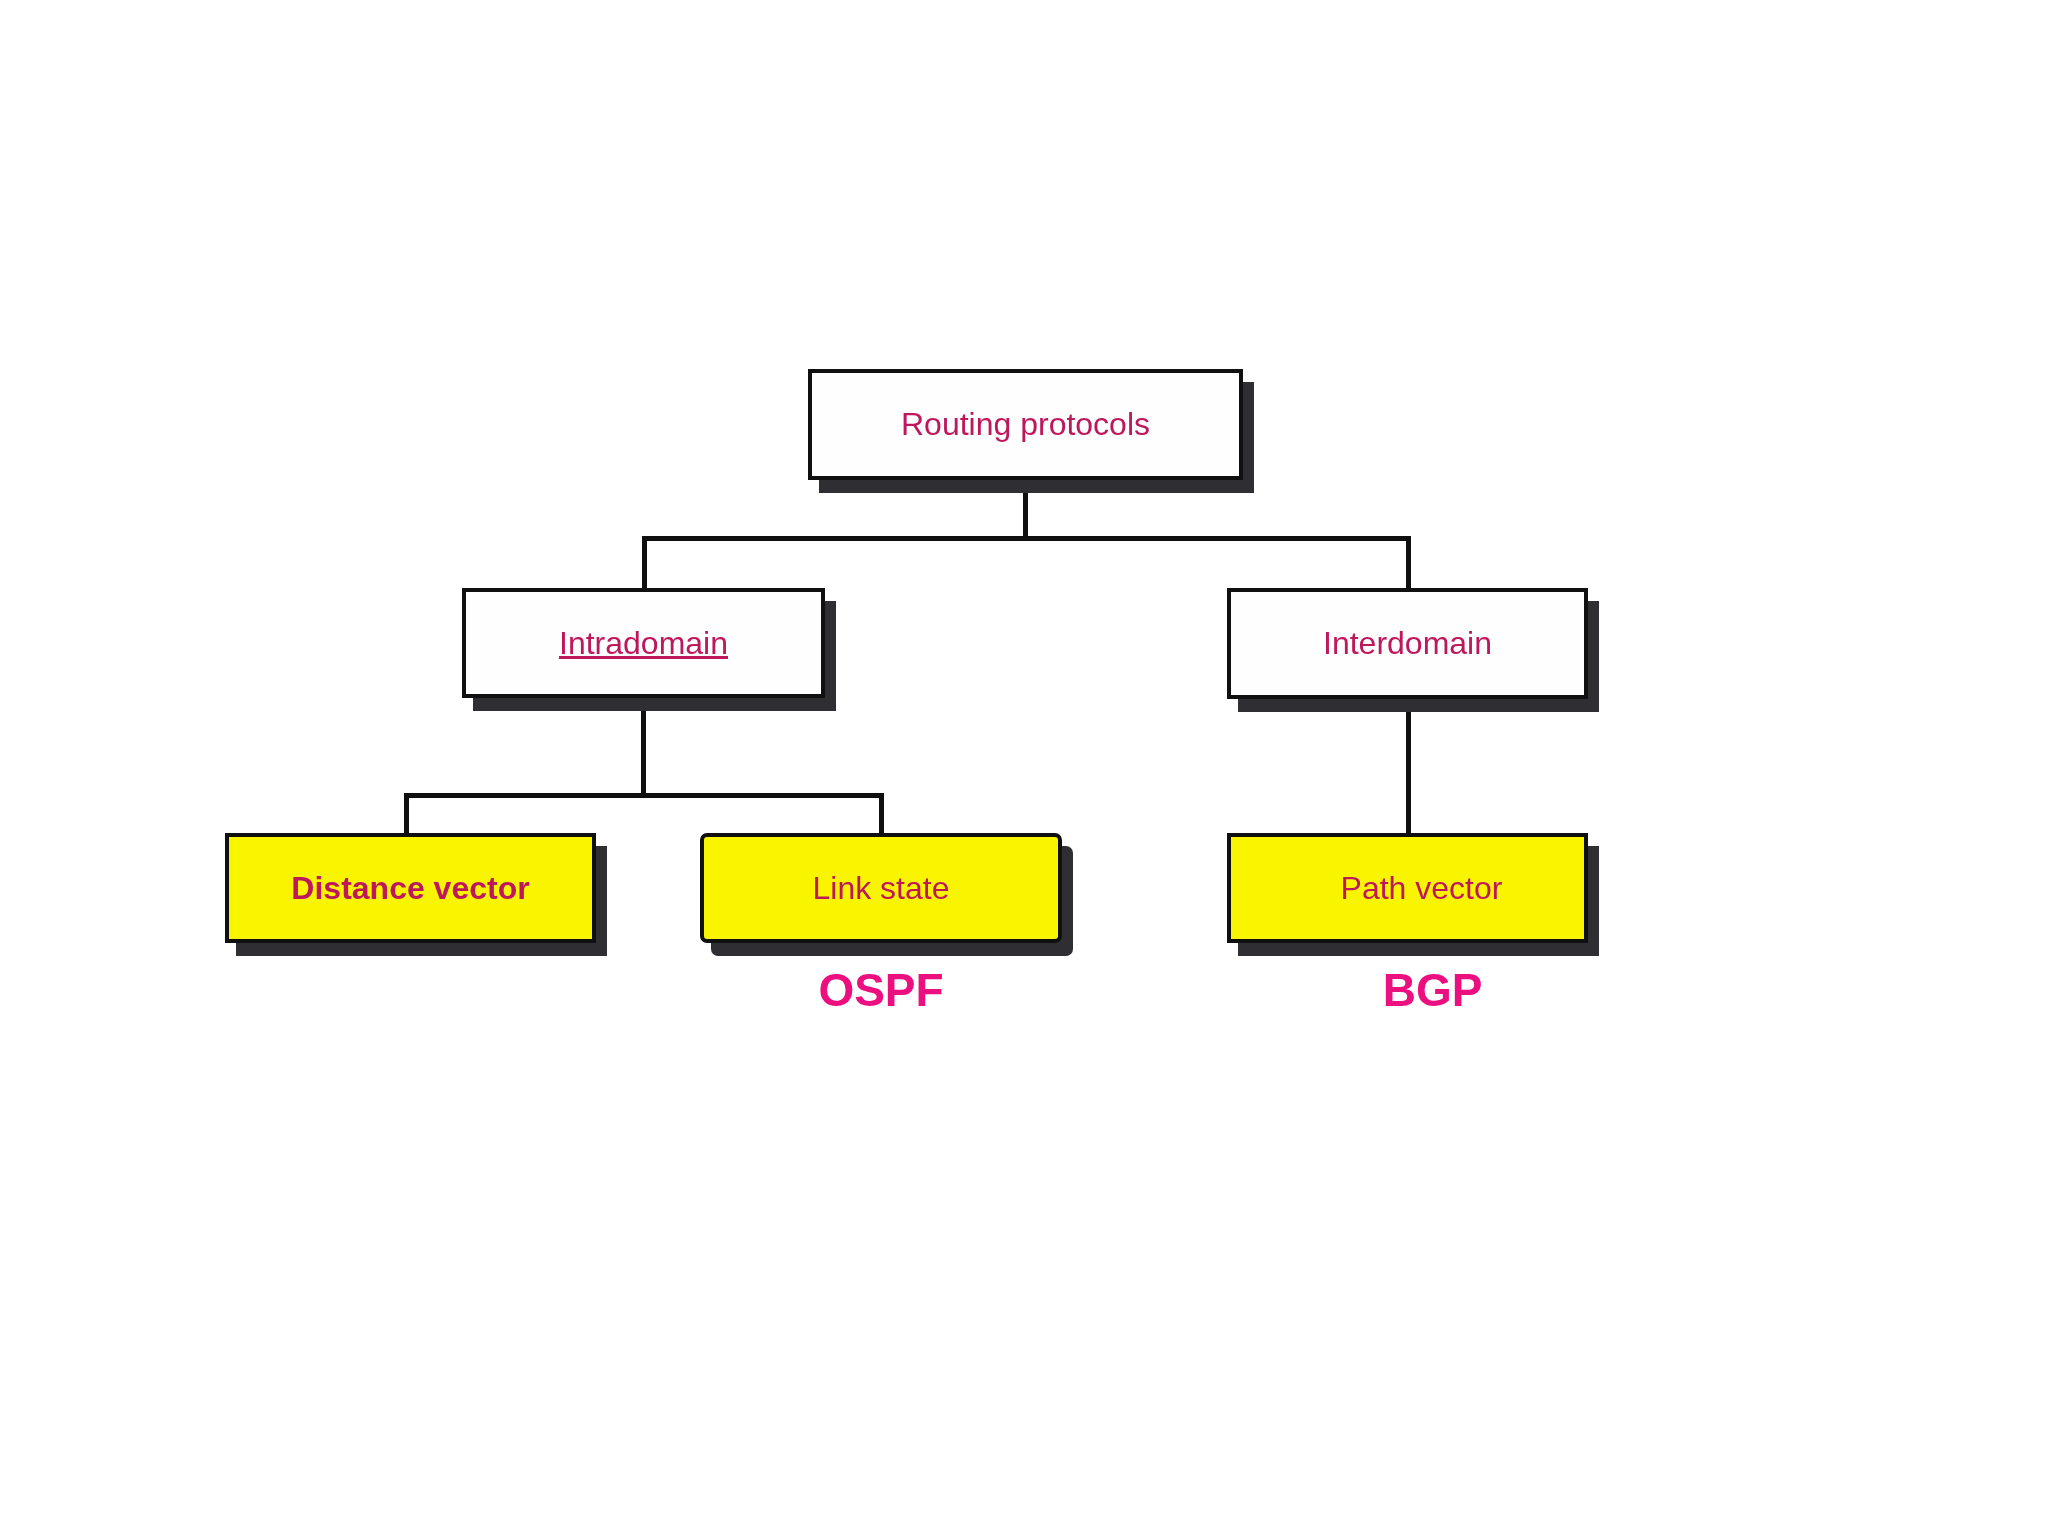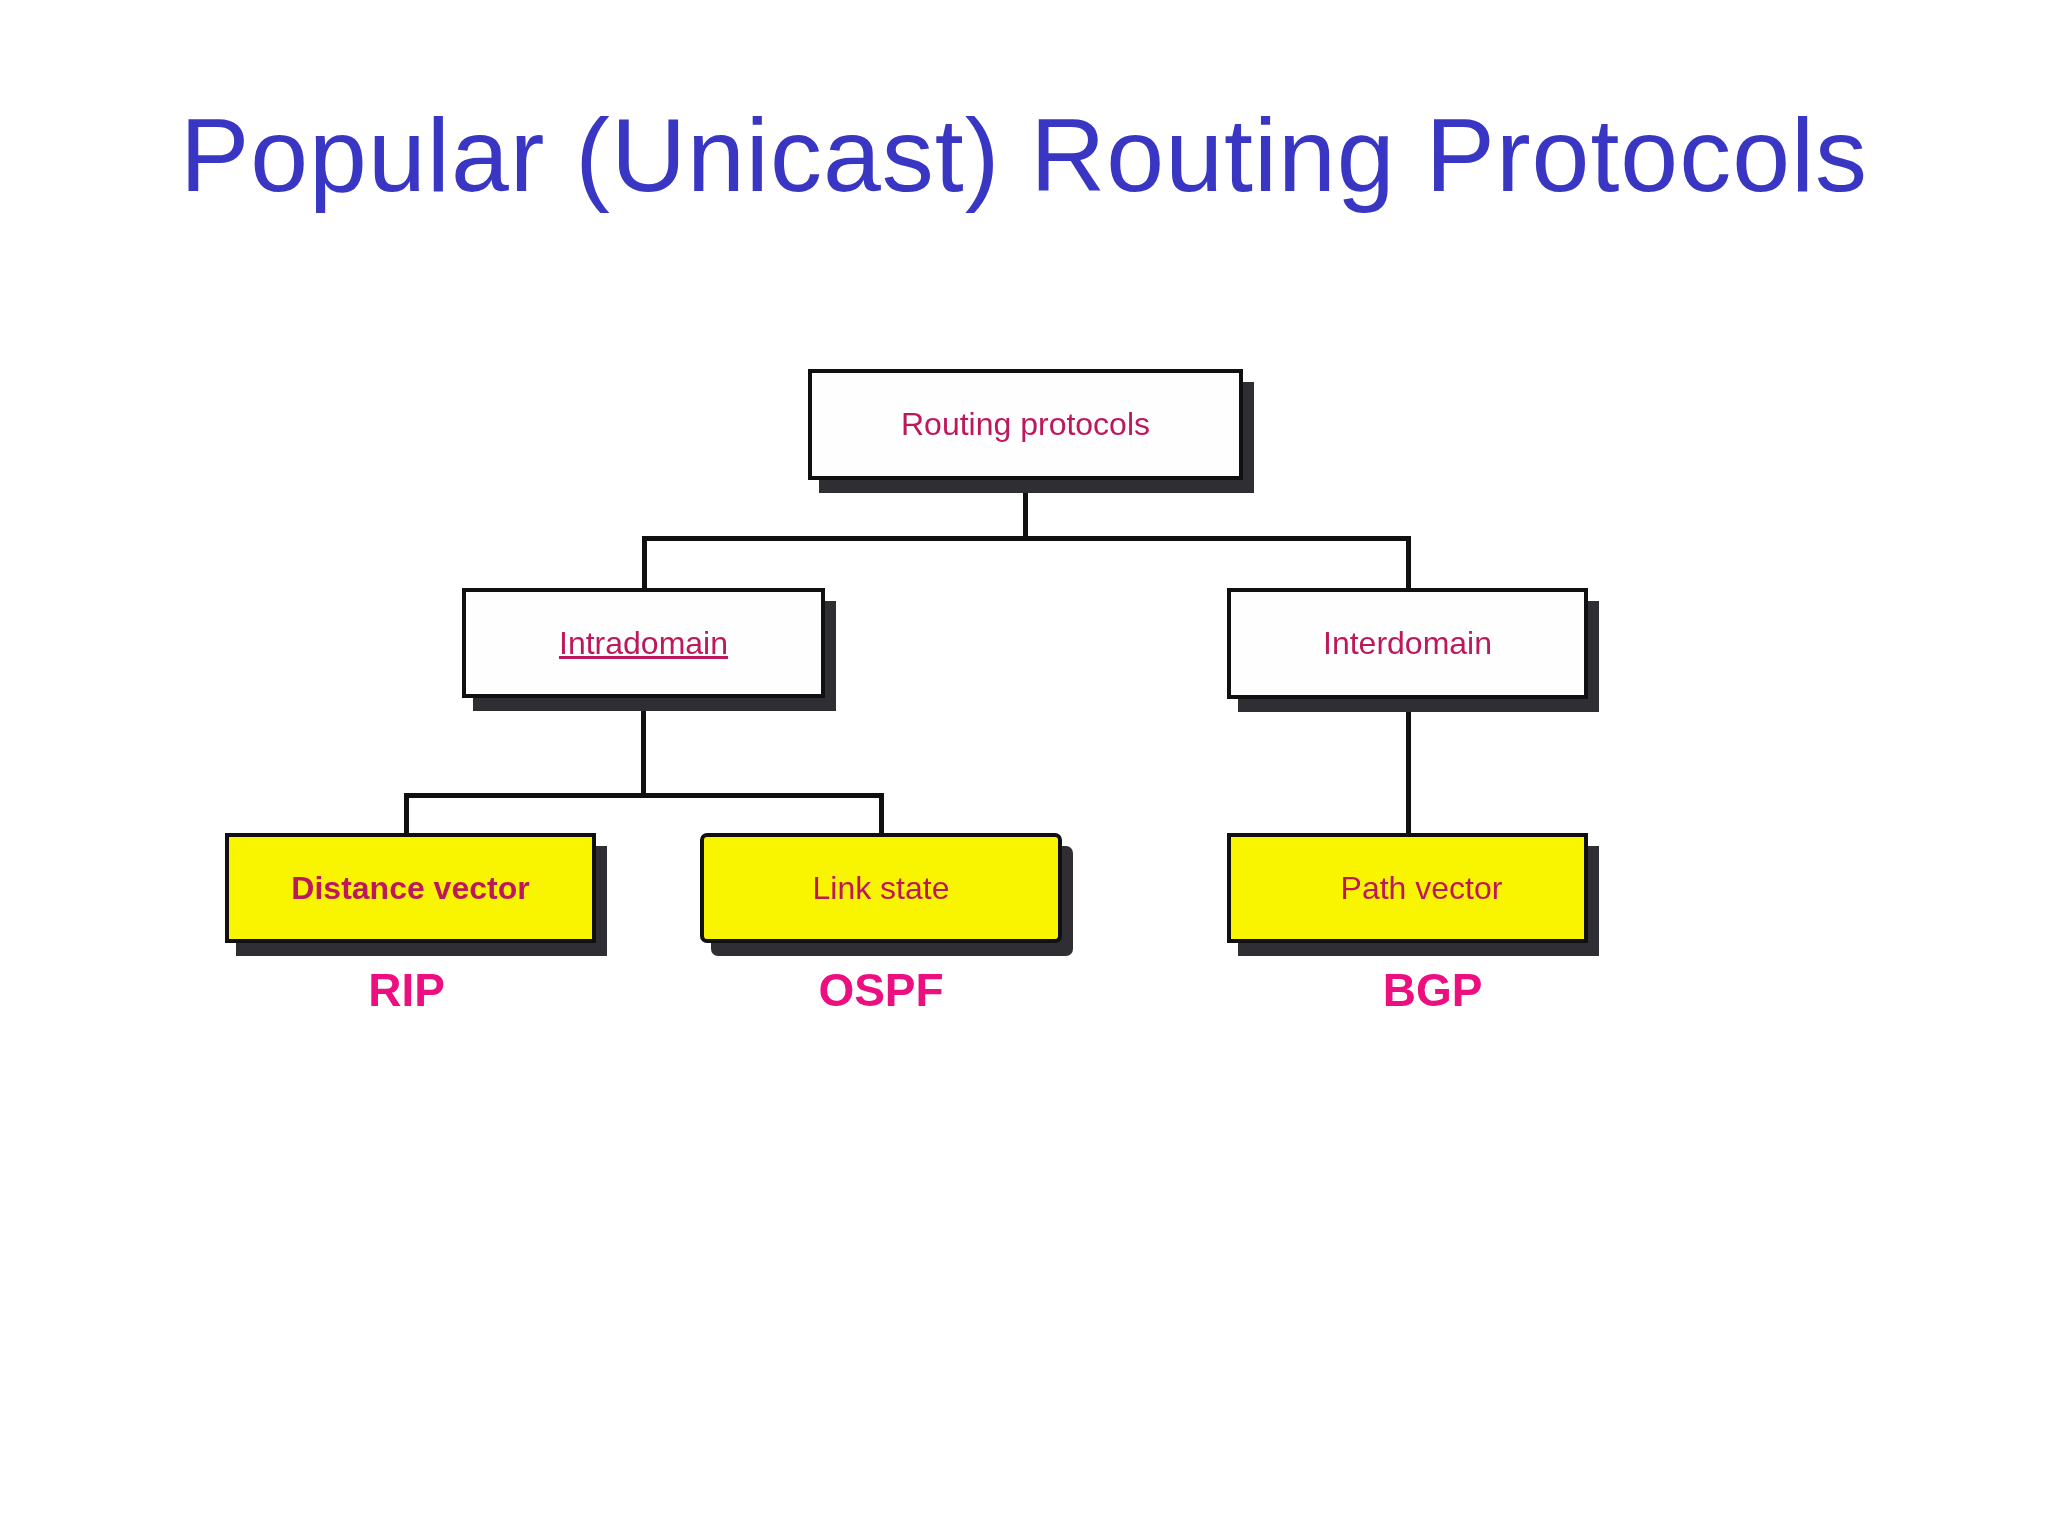--- a/index.html
+++ b/index.html
@@ -69,21 +69,20 @@
   }
   .p-rip  { left: 225px;  top: 963px; width: 363px; }
   .p-ospf { left: 700px;  top: 963px; width: 362px; }
   .p-bgp  { left: 1252px; top: 963px; width: 361px; }
 </style>
 </head>
 <body>
 
 <div class="slide">
 
-  <h1 class="title">Popular (Unicast) Routing Protocols</h1>
 
   <div class="line v" style="left:1023px; top:480px; height:61px;"></div>
   <div class="line h" style="left:642px;  top:536px; width:769px;"></div>
   <div class="line v" style="left:642px;  top:536px; height:54px;"></div>
   <div class="line v" style="left:1406px; top:536px; height:54px;"></div>
   <div class="line v" style="left:641px;  top:698px; height:100px;"></div>
   <div class="line h" style="left:404px;  top:793px; width:480px;"></div>
   <div class="line v" style="left:404px;  top:793px; height:42px;"></div>
   <div class="line v" style="left:879px;  top:793px; height:42px;"></div>
   <div class="line v" style="left:1406px; top:700px; height:135px;"></div>
@@ -105,17 +104,16 @@
   </div>
 
   <div class="node bright n-ls">
     <span>Link state</span>
   </div>
 
   <div class="node bright n-pv">
     <span>Path vector</span>
   </div>
 
-  <div class="proto p-rip">RIP</div>
   <div class="proto p-ospf">OSPF</div>
   <div class="proto p-bgp">BGP</div>
 
 </div>
 
 </body></html>

